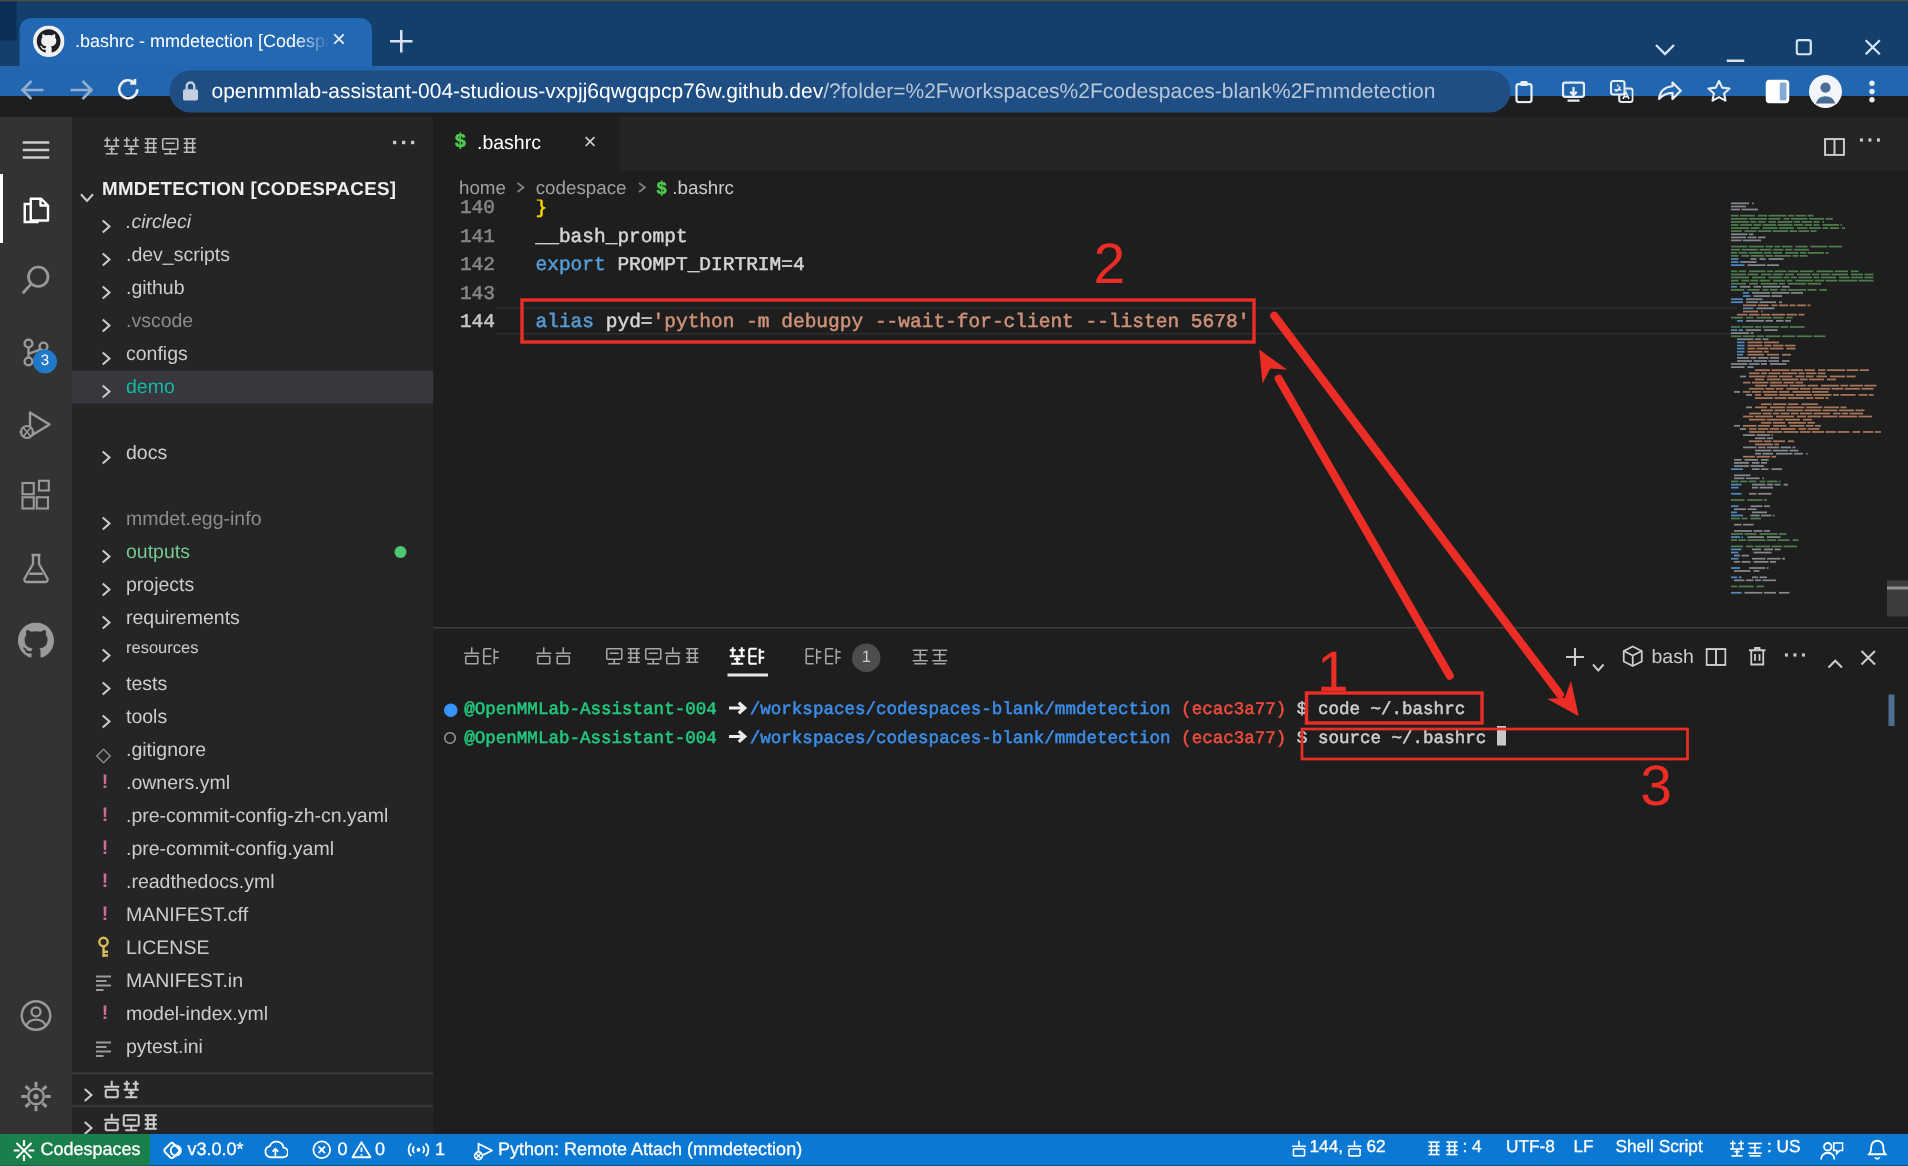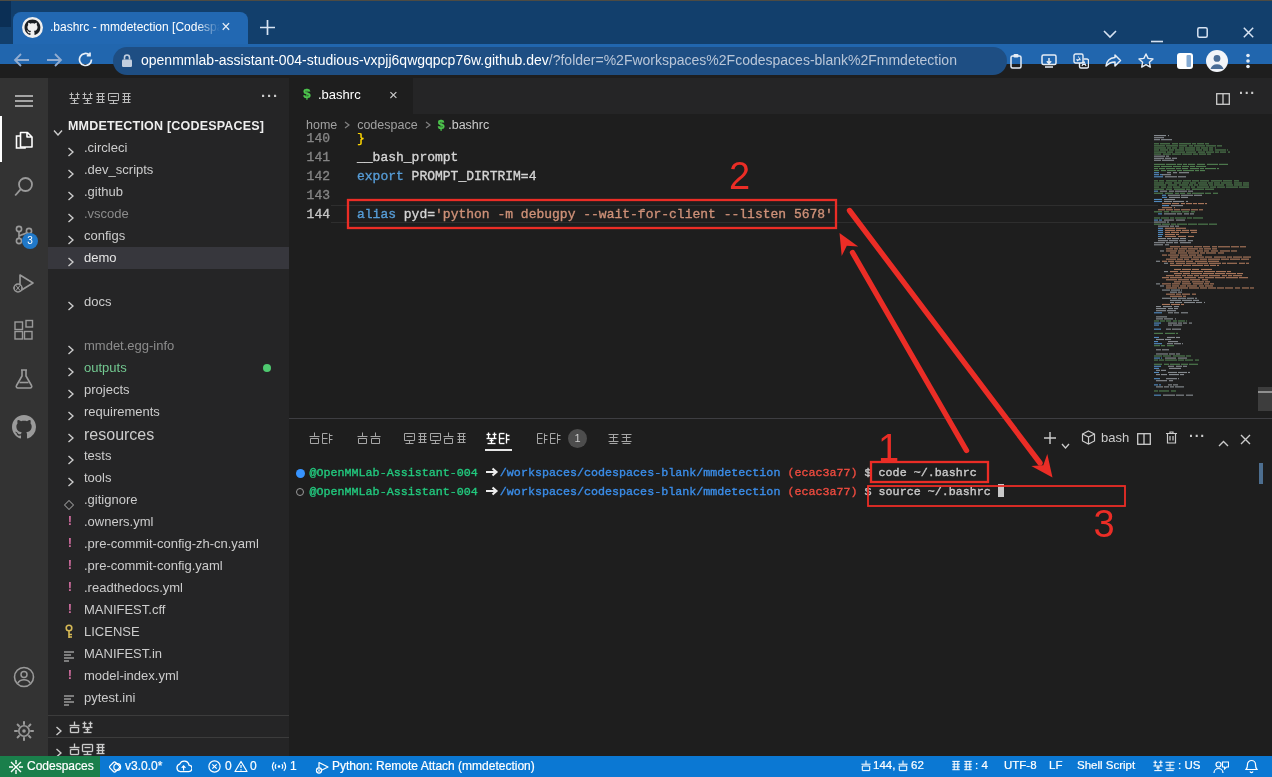--- a/index.html
+++ b/index.html
@@ -178,21 +178,21 @@
         <line x1="56.5" y1="1.5" x2="56.5" y2="10.5"></line>
         <line x1="60.5" y1="1.5" x2="60.5" y2="10.5"></line>
       </svg></div>
 <div class="abs" style="left:210px;top:8px;width:24px;height:22px;color:#cccccc;font-size:15px;letter-spacing:1px;text-align:center;line-height:20px;font-weight:bold">···</div>
 <div class="abs" style="left:0;top:38px;width:241px;height:22px">
       <span class="abs" style="left:5px;top:6px"><svg width="10" height="7" viewBox="0 0 10 7">
           <path d="M1 1.5l4 4.5 4-4.5" stroke="#cccccc" stroke-width="1.4" fill="none"></path>
         </svg></span>
       <span class="abs" style="left:20px;top:3px;font-size:12.5px;font-weight:bold;color:#eeeeee;letter-spacing:0.2px">MMDETECTION [CODESPACES]</span>
     </div>
-<div class="abs" style="left:0;top:59px;width:241px;height:22px;">
+<div class="abs" style="left:0;top:59px;width:241px;height:22px;font-style:italic;">
       <span class="abs" style="left:19px;top:6px"><svg width="7" height="10" viewBox="0 0 7 10">
           <path d="M1.5 1l4.5 4-4.5 4" stroke="#cccccc" stroke-width="1.4" fill="none"></path>
         </svg></span>
       <span class="abs" style="left:36px;top:3px;font-size:13px;color:#cccccc">.circleci</span>
     </div>
 <div class="abs" style="left:0;top:81px;width:241px;height:22px;">
       <span class="abs" style="left:19px;top:6px"><svg width="7" height="10" viewBox="0 0 7 10">
           <path d="M1.5 1l4.5 4-4.5 4" stroke="#cccccc" stroke-width="1.4" fill="none"></path>
         </svg></span>
       <span class="abs" style="left:36px;top:3px;font-size:13px;color:#cccccc">.dev_scripts</span>
@@ -212,21 +212,21 @@
 <div class="abs" style="left:0;top:147px;width:241px;height:22px;padding-left:24px;">
       <span class="abs" style="left:19px;top:6px"><svg width="7" height="10" viewBox="0 0 7 10">
           <path d="M1.5 1l4.5 4-4.5 4" stroke="#cccccc" stroke-width="1.4" fill="none"></path>
         </svg></span>
       <span class="abs" style="left:36px;top:3px;font-size:13px;color:#cccccc">configs</span>
     </div>
 <div class="abs" style="left:0;top:169px;width:241px;height:22px;background:#37373d;">
       <span class="abs" style="left:19px;top:6px"><svg width="7" height="10" viewBox="0 0 7 10">
           <path d="M1.5 1l4.5 4-4.5 4" stroke="#cccccc" stroke-width="1.4" fill="none"></path>
         </svg></span>
-      <span class="abs" style="left:36px;top:3px;font-size:13px;color:#e5e5e5">demo</span>
+      <span class="abs" style="left:36px;top:3px;font-size:13px;color:#14b8a6">demo</span>
     </div>
 <div class="abs" style="left:0;top:213px;width:241px;height:22px;">
       <span class="abs" style="left:19px;top:6px"><svg width="7" height="10" viewBox="0 0 7 10">
           <path d="M1.5 1l4.5 4-4.5 4" stroke="#cccccc" stroke-width="1.4" fill="none"></path>
         </svg></span>
       <span class="abs" style="left:36px;top:3px;font-size:13px;color:#cccccc">docs</span>
     </div>
 <div class="abs" style="left:0;top:257px;width:241px;height:22px;">
       <span class="abs" style="left:19px;top:6px"><svg width="7" height="10" viewBox="0 0 7 10">
           <path d="M1.5 1l4.5 4-4.5 4" stroke="#cccccc" stroke-width="1.4" fill="none"></path>
@@ -249,21 +249,21 @@
 <div class="abs" style="left:0;top:323px;width:241px;height:22px;">
       <span class="abs" style="left:19px;top:6px"><svg width="7" height="10" viewBox="0 0 7 10">
           <path d="M1.5 1l4.5 4-4.5 4" stroke="#cccccc" stroke-width="1.4" fill="none"></path>
         </svg></span>
       <span class="abs" style="left:36px;top:3px;font-size:13px;color:#cccccc">requirements</span>
     </div>
 <div class="abs" style="left:0;top:345px;width:241px;height:22px;">
       <span class="abs" style="left:19px;top:6px"><svg width="7" height="10" viewBox="0 0 7 10">
           <path d="M1.5 1l4.5 4-4.5 4" stroke="#cccccc" stroke-width="1.4" fill="none"></path>
         </svg></span>
-      <span class="abs" style="left:36px;top:3px;font-size:16px;color:#cccccc">resources</span>
+      <span class="abs" style="left:36px;top:3px;font-size:11px;color:#cccccc">resources</span>
     </div>
 <div class="abs" style="left:0;top:367px;width:241px;height:22px;">
       <span class="abs" style="left:19px;top:6px"><svg width="7" height="10" viewBox="0 0 7 10">
           <path d="M1.5 1l4.5 4-4.5 4" stroke="#cccccc" stroke-width="1.4" fill="none"></path>
         </svg></span>
       <span class="abs" style="left:36px;top:3px;font-size:13px;color:#cccccc">tests</span>
     </div>
 <div class="abs" style="left:0;top:389px;width:241px;height:22px;">
       <span class="abs" style="left:19px;top:6px"><svg width="7" height="10" viewBox="0 0 7 10">
           <path d="M1.5 1l4.5 4-4.5 4" stroke="#cccccc" stroke-width="1.4" fill="none"></path>

